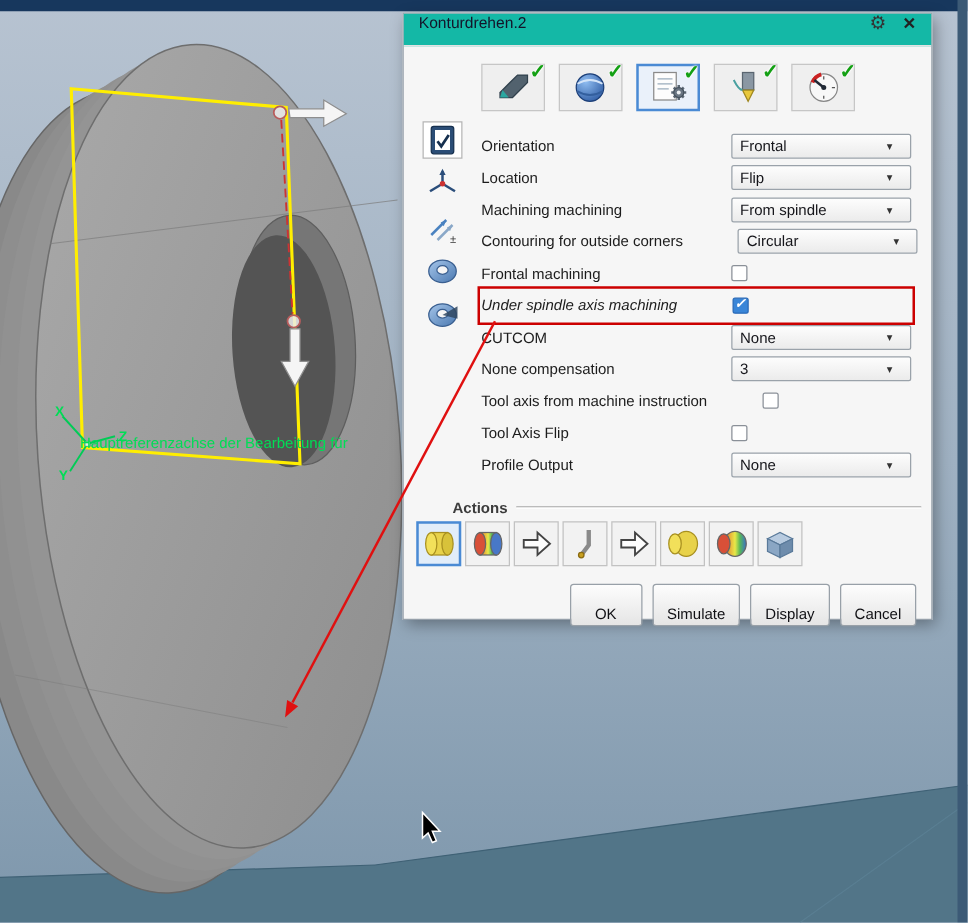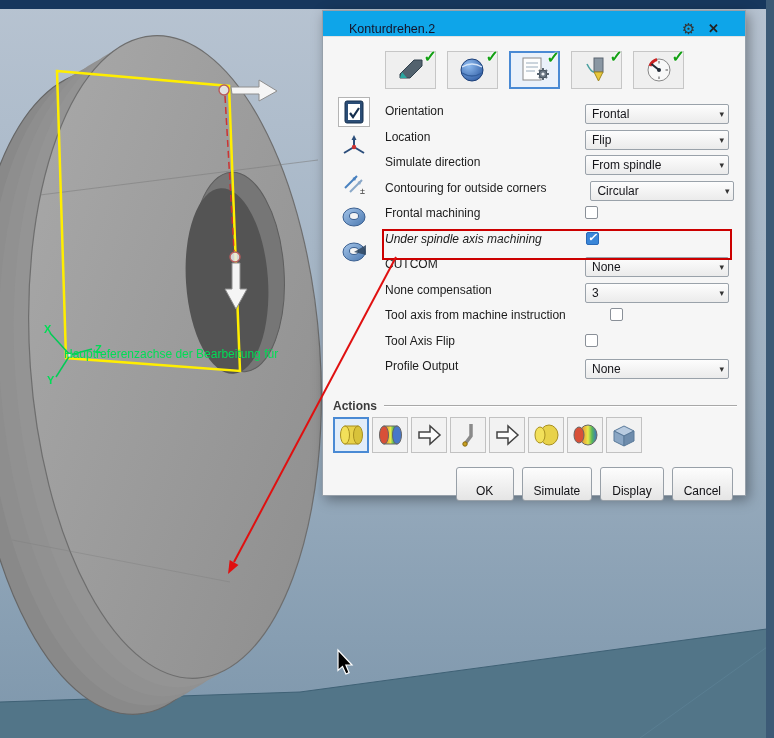--- a/index.html
+++ b/index.html
@@ -5,59 +5,59 @@
   * { margin:0; padding:0; box-sizing:border-box; }
   html,body { width:774px; height:738px; overflow:hidden;
               font-family:"Liberation Sans", sans-serif; background:#9fb1c2; }
   #scene { position:absolute; left:0; top:0; z-index:0; }
   #overlay { position:absolute; left:0; top:0; z-index:30; pointer-events:none; }
 
   
   .dialog { position:absolute; left:322px; top:10px; width:424px; height:486px;
             background:#f6f6f6; border:1px solid #96a0aa;
             box-shadow:3px 4px 12px rgba(0,0,0,.35); z-index:20; }
-  .titlebar { height:26px; display:flex; align-items:flex-end; padding:0 26px;
-              background:#0ea5e9; border-bottom:1px solid #e2e2e2; }
+  .titlebar { height:26px; display:flex; align-items:flex-start; padding:0 12px;
+              background:#14b8a6; border-bottom:1px solid #e2e2e2; }
   .title { font-size:12.5px; color:#14142a; }
   .tb-icons { margin-left:auto; display:flex; gap:13px; align-items:center; }
   .gear { font-size:15px; color:#333; line-height:1; cursor:pointer; }
   .close { font-size:13px; color:#222; font-weight:bold; line-height:1; cursor:pointer; }
 
   .tabs { position:absolute; left:62px; top:40px; display:flex; gap:11px; }
   .tab { width:51px; height:38px; background:#efefef; border:1px solid #c6c6c6;
          position:relative; display:flex; align-items:center; justify-content:center; cursor:pointer; }
   .tab.sel { border:2px solid #4a8ad4; background:#eaf1fa; }
   .chk { position:absolute; top:-5px; right:-2px; font-size:16px; font-weight:bold;
          color:#14a014; text-shadow:0 0 2px #fff,0 0 2px #fff; }
 
   .leftstrip { position:absolute; left:10px; top:86px; width:42px;
                display:flex; flex-direction:column; gap:5px; align-items:center; }
   .stripicon { width:32px; height:30px; display:flex; align-items:center;
                justify-content:center; cursor:pointer; }
   .stripicon.sel { background:#ffffff; border:1px solid #b4b4b4; }
 
   .form { position:absolute; left:62px; top:93px; width:344px; }
-  .row { display:flex; align-items:flex-start; height:25.5px; justify-content:space-between;gap:44px; }
+  .row { display:flex; align-items:center; height:25.5px; justify-content:space-between;gap:44px; }
   .row.hl { outline:2px solid #cc0000; outline-offset:1px;font-style:italic; }
   .lbl { font-size:12px; color:#1c1c1c; white-space:nowrap; }
   .ctrl { width:144px; display:flex; align-items:center; justify-content:flex-start; }
   .select { width:144px; height:20px; background:linear-gradient(#fdfdfd,#ebebeb);
             border:1px solid #9aa2aa; border-radius:2px; display:flex; align-items:center;
-            padding:0 4px 0 6px; font-size:12px; color:#15151a; cursor:pointer; }
+            padding:0 14px 0 6px; font-size:12px; color:#15151a; cursor:pointer; }
   .selval { flex:1; overflow:hidden; white-space:nowrap; }
   .chev { font-size:9px; color:#333; }
   .checkbox { width:13px; height:13px; border:1px solid #8a9098; background:#fff;
               border-radius:2px; position:relative; cursor:pointer;
               display:flex; align-items:center; justify-content:center; }
   .checkbox.checked { background:#3a86d8; border-color:#2a6ab8; }
   .checkbox .cmark { color:#fff; font-size:11px; font-weight:bold; line-height:1; margin-top:-1px; }
 
   .actions { position:absolute; left:10px; top:388px; width:404px; }
   .actions-hdr { display:flex; align-items:center; gap:7px; }
-  .actions-title { font-size:12px; font-weight:bold; color:#3c3c3c; }
+  .actions-title { font-size:12px; font-weight:bold; color:#3c3c3c;margin-left:29px; }
   .actions-hdr .rule { flex:1; height:2px; border-top:1px solid #a8a8a8; border-bottom:1px solid #fff; }
   .action-icons { margin-top:4px; display:flex; gap:3px; }
   .abtn { width:36px; height:36px; background:#f2f2f2; border:1px solid #c2c2c2;
           display:flex; align-items:center; justify-content:center; cursor:pointer; }
   .abtn.sel { border:2px solid #4a8ad4; background:#e2edf9; }
 
   .btnrow { position:absolute; right:12px; top:456px; display:flex; gap:8px; }
   .btn { min-width:58px; height:22px; padding:16px 11px; font-size:12px; color:#101014;
          background:linear-gradient(#fdfdfd,#e5e5e5); border:1px solid #98a0a8;
          border-radius:3px; cursor:pointer; font-family:"Liberation Sans",sans-serif; }
@@ -254,21 +254,21 @@
       <span class="lbl">Location</span>
       <div class="ctrl">
           <div class="select">
         <span class="selval">Flip</span>
         <span class="chev">▾</span>
       </div>
         </div>
     </div>
 
     <div class="row">
-      <span class="lbl">Simulate direction</span>
+      <span class="lbl">Machining machining</span>
       <div class="ctrl">
           <div class="select">
         <span class="selval">From spindle</span>
         <span class="chev">▾</span>
       </div>
         </div>
     </div>
 
     <div class="row">
       <span class="lbl">Contouring for outside corners</span>

